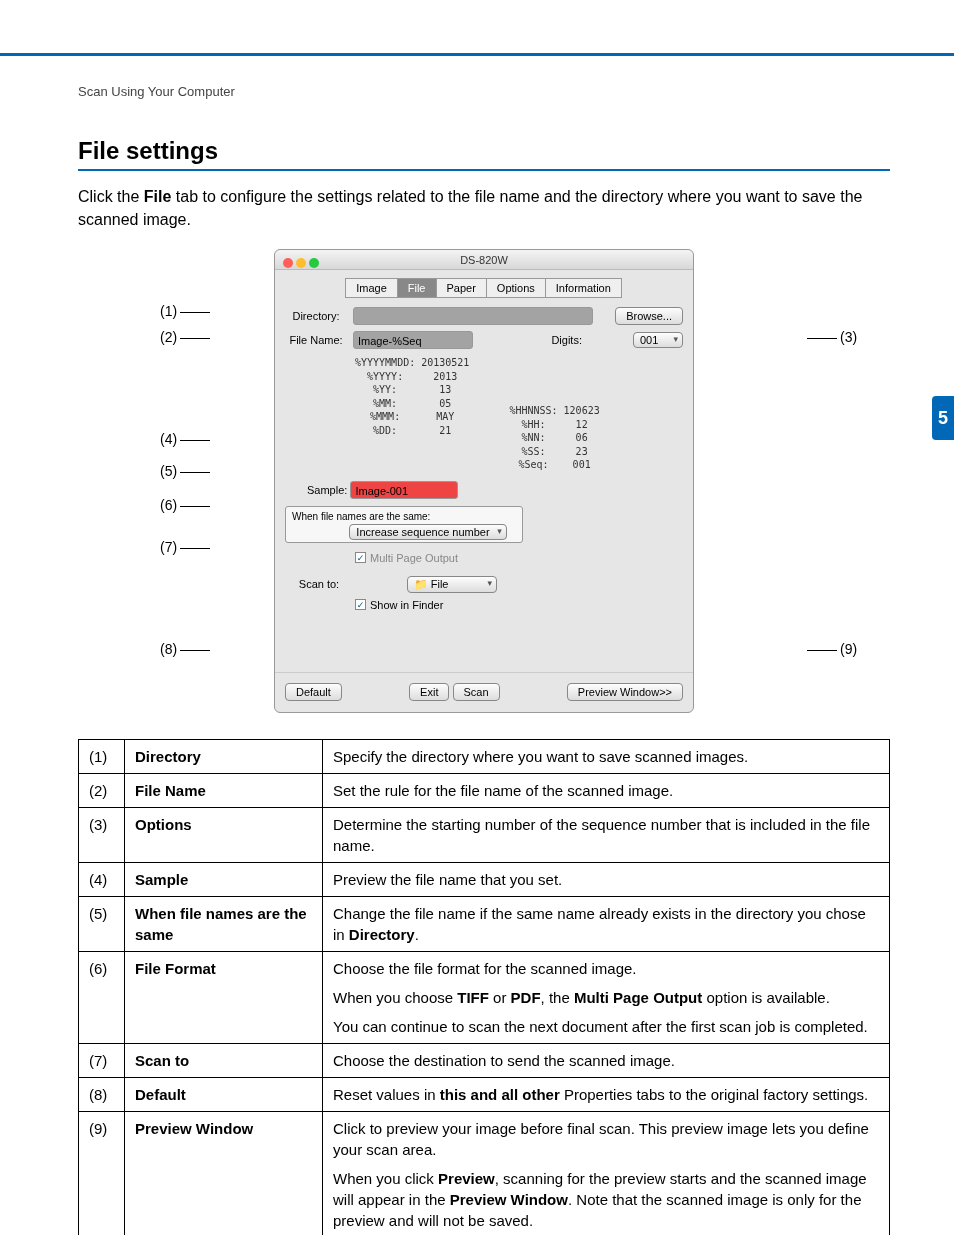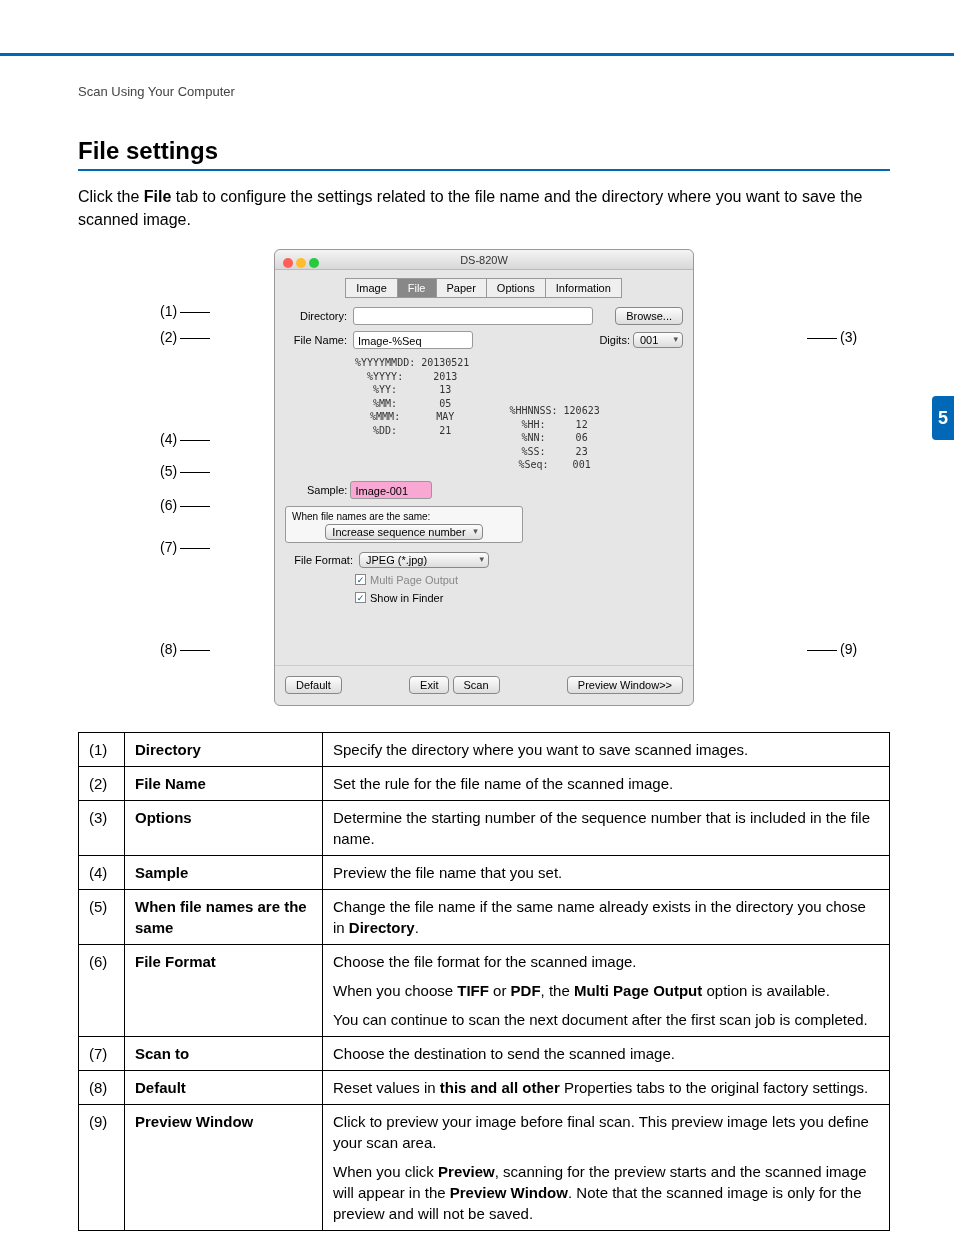--- a/index.html
+++ b/index.html
@@ -18,24 +18,24 @@
   .co .line { display:inline-block; width:30px; border-top:1px solid #000; vertical-align:middle; margin:0 3px; }
   .window { width:420px; background:#e6e6e6; border:1px solid #999; border-radius:6px; font-size:11px; margin-left:50px; position:relative; }
   .titlebar { height:20px; border-bottom:1px solid #bbb; background:linear-gradient(#f4f4f4,#d8d8d8); border-radius:6px 6px 0 0; text-align:center; line-height:20px; font-size:11px; color:#333; position:relative; }
   .tl { position:absolute; left:8px; top:4px; }
   .tl span { display:inline-block; width:10px; height:10px; border-radius:50%; margin-right:3px; }
   .r{background:#ff5f57}.y{background:#ffbd2e}.g{background:#28c940}
   .tabs { text-align:center; padding:8px 0 6px; }
   .tabs span { display:inline-block; padding:3px 10px; background:#efefef; border:1px solid #999; font-size:11px; margin-left:-1px; }
   .tabs span.act { background:#888; color:#fff; }
   .row { display:flex; align-items:center; padding:3px 10px; }
-  .row label { width:62px; text-align:right; margin-right:6px; }
-  .txt { flex:0 0 auto; background:#ffffff; border:1px solid #999; height:18px; padding:0 4px; line-height:18px; border-radius:3px; }
+  .row label { width:62px; text-align:center; margin-right:6px; }
+  .txt { flex:0 0 auto; background:#a3a3a3; border:1px solid #999; height:18px; padding:0 4px; line-height:18px; border-radius:3px; }
   .btn { background:linear-gradient(#fdfdfd,#ddd); border:1px solid #888; border-radius:4px; padding:2px 10px; font-size:11px; }
-  .sel { background:linear-gradient(#fdfdfd,#ddd); border:1px solid #888; border-radius:4px; padding:1px 16px 1px 6px; position:relative; font-size:11px; }
+  .sel { background:linear-gradient(#fdfdfd,#ddd); border:1px solid #888; border-radius:4px; padding:1px 16px 1px 6px; position:relative; font-size:11px;margin-left:48px; }
   .sel::after { content:"▾"; position:absolute; right:4px; top:1px; font-size:9px; color:#555;}
   .codes { display:flex; font-family:Menlo, monospace; font-size:10px; color:#333; padding:4px 10px 6px 80px; gap:40px; }
   .codes div { line-height:1.35;text-align:center; }
   .box2 { border:1px solid #999; border-radius:3px; background:#f7f7f7; margin:4px 10px 6px 10px; padding:4px 6px; font-size:10px; }
   .cb { display:inline-block; width:11px; height:11px; border:1px solid #888; background:#fff; margin-right:4px; vertical-align:middle; text-align:center; font-size:9px; line-height:10px; color:#057; }
   .bottombar { position:relative; height:40px; margin-top:58px; border-top:1px solid #ccc; display:flex; align-items:center; padding:0 10px; justify-content:space-between; }
   .bottombar .btn { min-width:54px; text-align:center; }
   .tbl { width:100%; border-collapse:collapse; font-size:15px; }
   .tbl td { border:1px solid #000; padding:6px 10px; vertical-align:top; line-height:1.4; }
   .tbl td.n { width:46px; }
@@ -105,39 +105,39 @@
 %DD:       21</div>
         <div style="white-space:pre;margin-top:48px;">%HHNNSS: 120623
 %HH:     12
 %NN:     06
 %SS:     23
 %Seq:    001</div>
       </div>
 
       <div class="row" style="padding-left:32px;">
         <span>Sample:</span>&nbsp;
-        <span class="txt" style="width:82px;background:#f9a8d4;">Image-001</span>
+        <span class="txt" style="width:108px;background:#ef4444;">Image-001</span>
       </div>
 
       <div class="box2" style="width:238px;">
         <div>When file names are the same:</div>
         <div style="text-align:center;margin-top:4px;">
           <span class="sel" style="min-width:170px;">Increase sequence number</span>
         </div>
       </div>
 
-      <div class="row">
-        <label style="width:68px;">File Format:</label>
-        <span class="sel" style="min-width:130px;">JPEG (*.jpg)</span>
-      </div>
       <div class="row" style="padding-left:80px;">
         <span class="cb">✓</span>
         <span style="color:#888;">Multi Page Output</span>
       </div>
 
+      <div class="row" style="margin-top:6px;">
+        <label style="width:68px;">Scan to:</label>
+        <span class="sel" style="min-width:90px;">📁 File</span>
+      </div>
       <div class="row" style="padding-left:80px;">
         <span class="cb">✓</span>
         <span>Show in Finder</span>
       </div>
 
       <div class="bottombar">
         <span class="btn">Default</span>
         <div>
           <span class="btn">Exit</span>
           <span class="btn">Scan</span>

